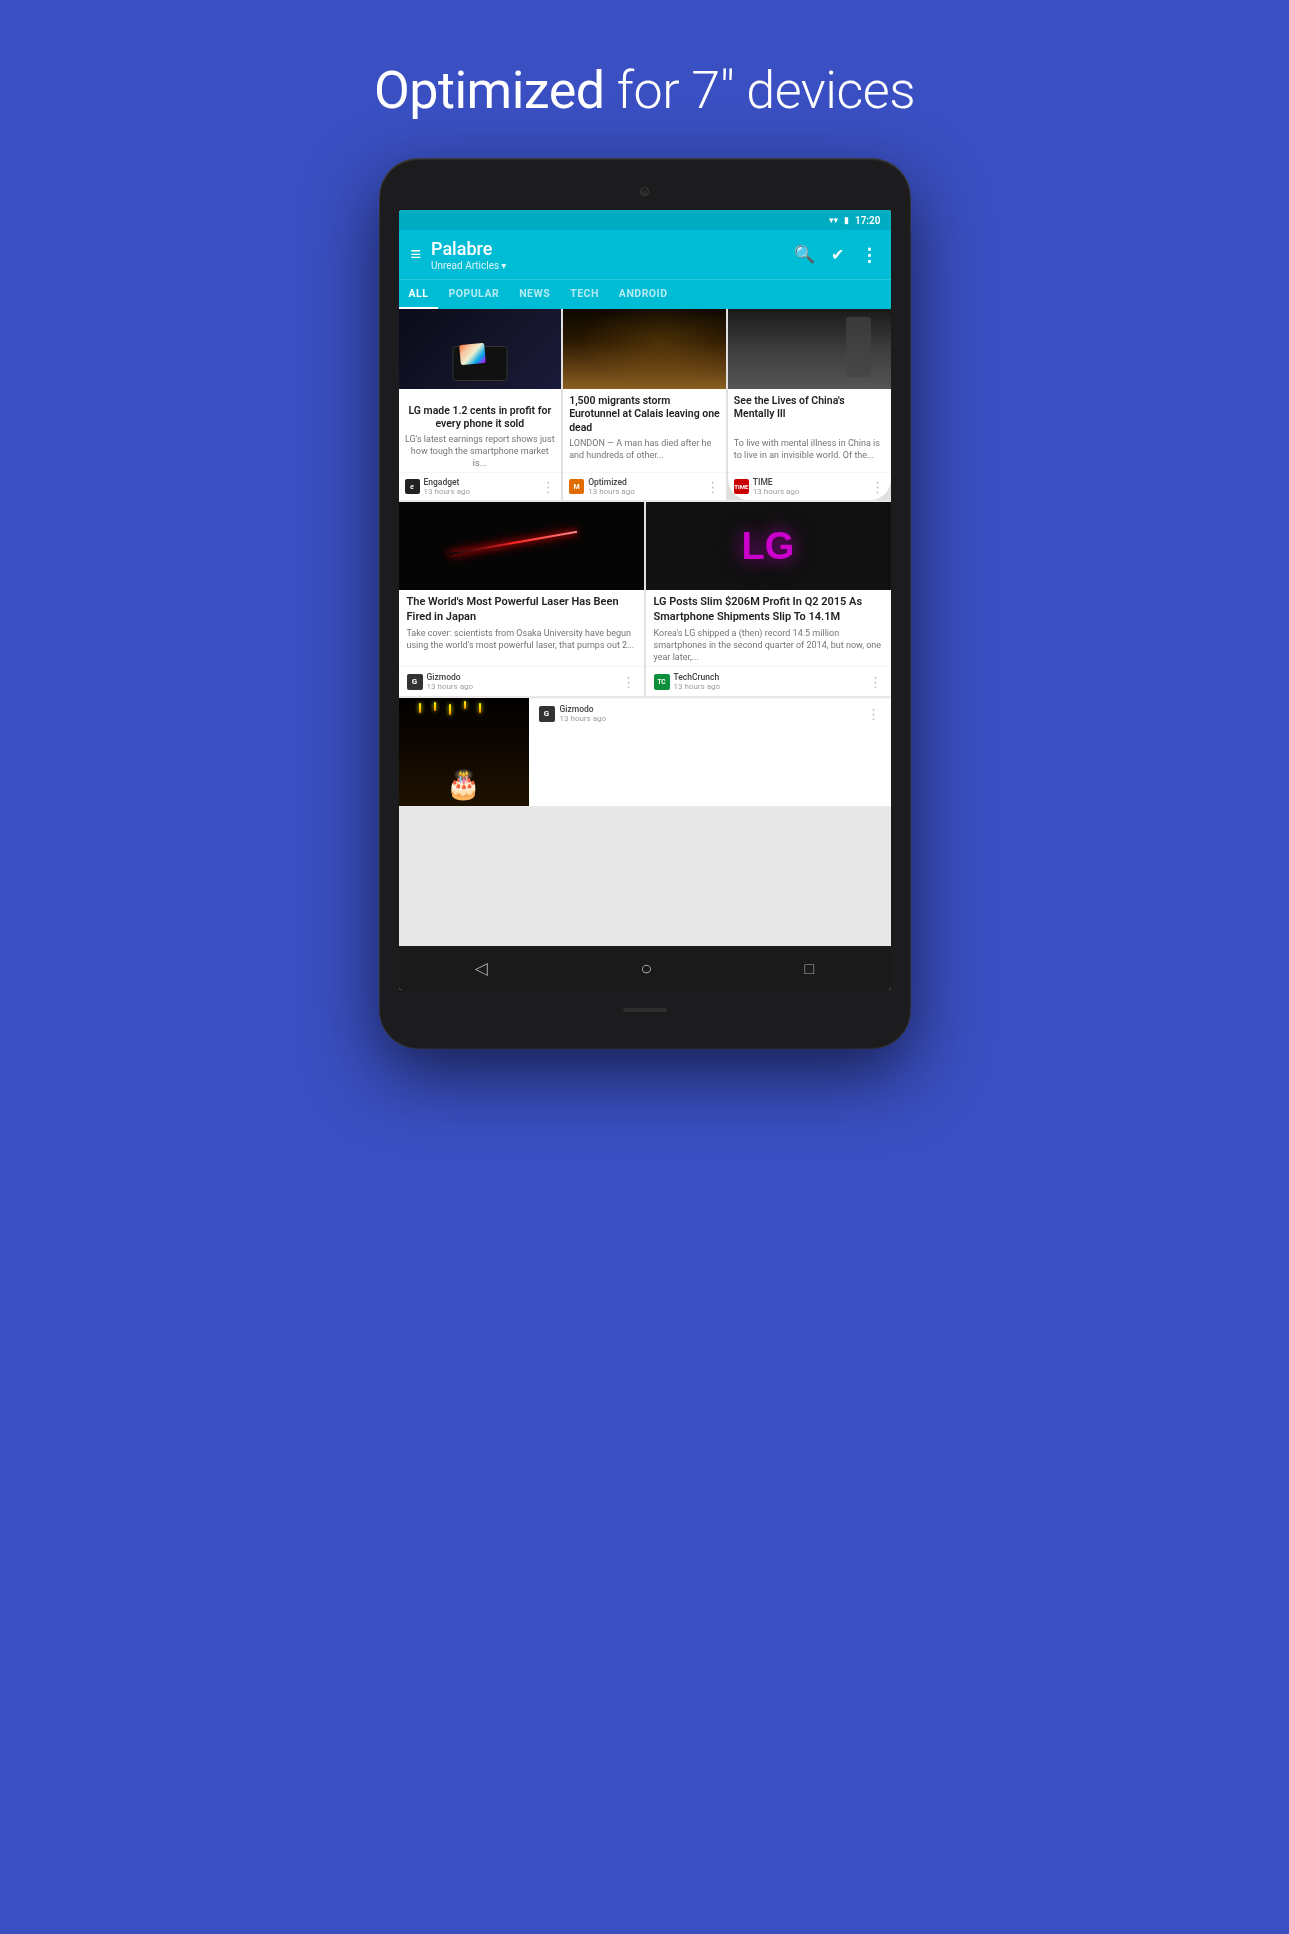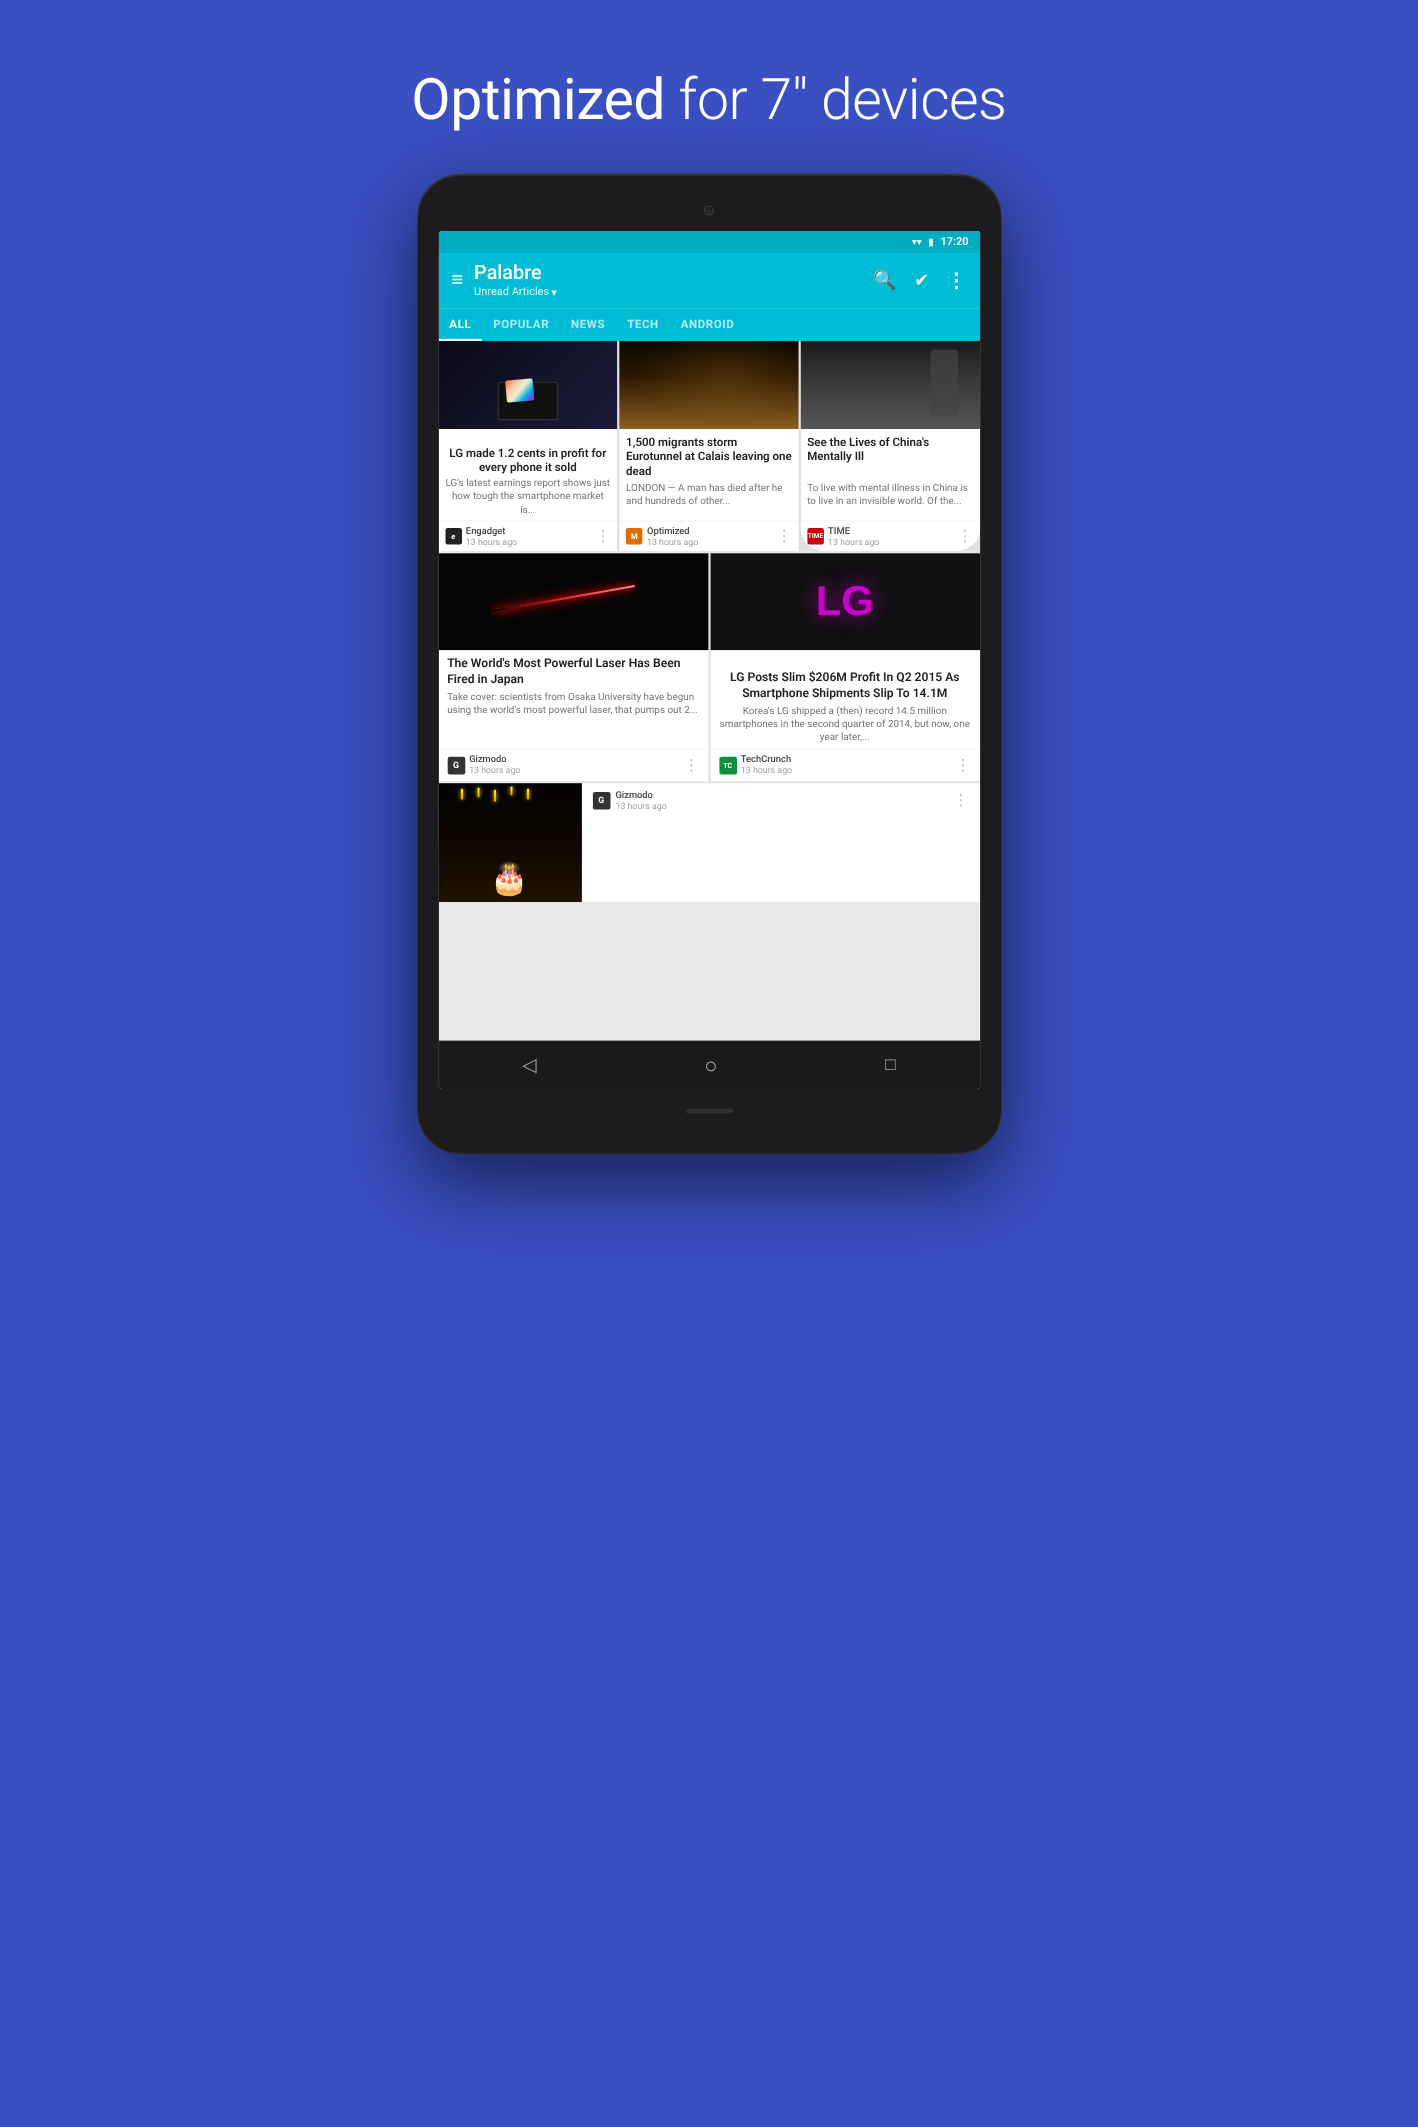--- a/index.html
+++ b/index.html
@@ -147,21 +147,21 @@
                 </div>
               </div>
               <span style="color:#bdbdbd; font-size:14px; cursor:pointer;">⋮</span>
             </div>
           </div>
 
           <div style="background:white; display:flex; flex-direction:column; cursor:pointer;">
             <div style="width:100%; height:88px; background:#111; display:flex; align-items:center; justify-content:center; position:relative; overflow:hidden;">
               <div style="font-size:38px; font-weight:900; color:#cc00cc; font-family:Arial; text-shadow:0 0 15px rgba(200,0,200,0.6), 0 0 30px rgba(200,0,200,0.3);">LG</div>
             </div>
-            <div style="padding:18px 8px 3px 8px; flex:1;text-align:center;">
+            <div style="padding:5px 8px 3px 8px; flex:1;">
               <div style="font-size:11px; font-weight:600; color:#212121; line-height:1.3;">LG Posts Slim $206M Profit In Q2 2015 As Smartphone Shipments Slip To 14.1M</div>
               <div style="font-size:9px; color:#757575; line-height:1.35; margin-top:3px;">Korea's LG shipped a (then) record 14.5 million smartphones in the second quarter of 2014, but now, one year later,...</div>
             </div>
             <div style="display:flex; align-items:center; justify-content:space-between; padding:5px 8px; border-top:1px solid #f5f5f5;">
               <div style="display:flex; align-items:center; gap:4px;">
                 <div style="width:16px; height:16px; background:#0d8f3c; border-radius:2px; display:flex; align-items:center; justify-content:center; font-size:6.5px; font-weight:700; color:white;">TC</div>
                 <div>
                   <div style="font-size:8.5px; color:#424242; font-weight:500;">TechCrunch</div>
                   <div style="font-size:8px; color:#9e9e9e;">13 hours ago</div>
                 </div>

